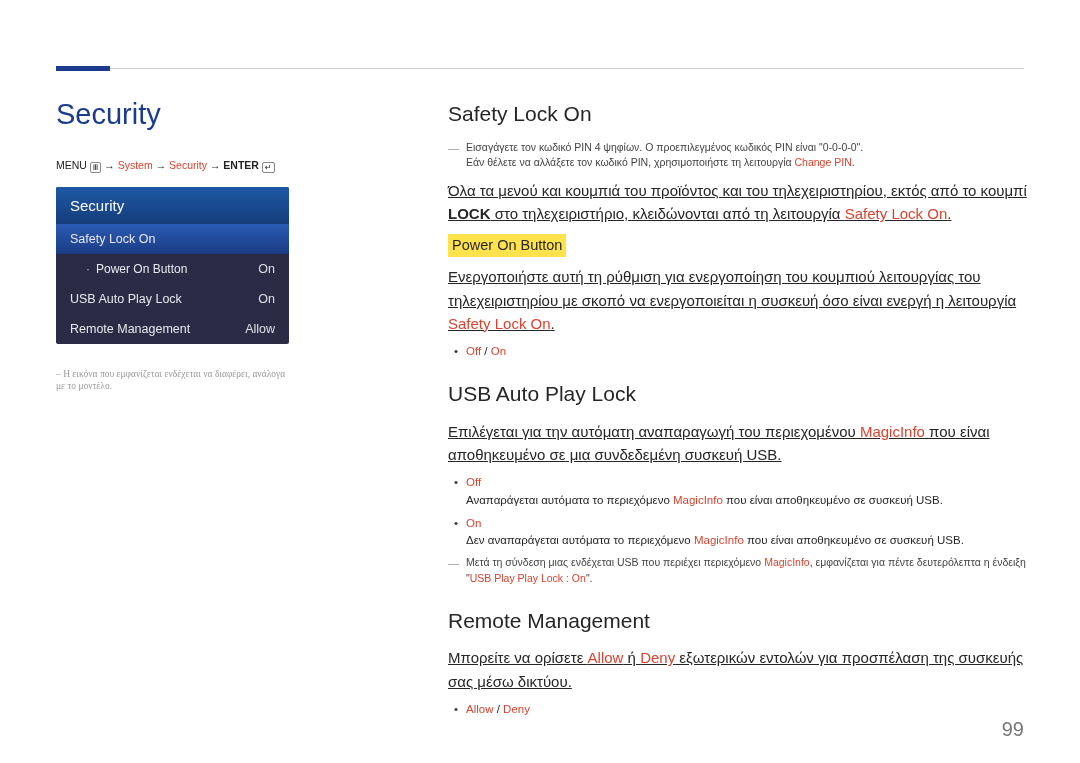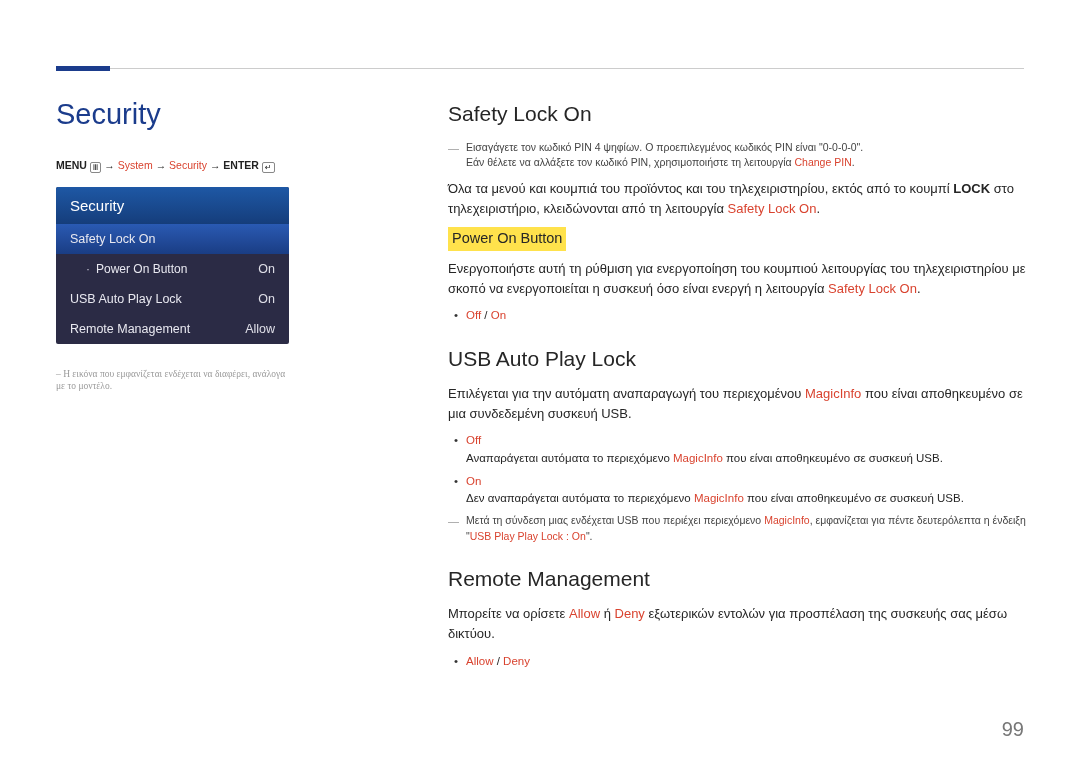--- a/index.html
+++ b/index.html
@@ -32,21 +32,21 @@
     font-size: 29px;
     font-weight: 400;
     color: #1b3c8c;
     margin-bottom: 28px;
   }
   .breadcrumb {
     font-size: 10.5px;
     color: #222;
     margin-bottom: 14px;
   }
-  .breadcrumb .menu-label { font-weight: bold; }
+  .breadcrumb .menu-label { font-weight: normal; }
   .breadcrumb .icon { display:inline-block; vertical-align:-1px; }
   .breadcrumb .red { color: #d9432f; }
   .breadcrumb .enter-label { font-weight: bold; }
   .menu-panel {
     background: #2b2b45;
     border-radius: 2px;
     color: #fff;
     font-size: 13px;
     overflow: hidden;
   }
@@ -94,21 +94,21 @@
     line-height: 1.5;
   }
   .h2 { font-size: 21px; font-weight: 400; margin-bottom: 10px; }
   .h3-hl {
     display: inline-block;
     background: #ffe24c;
     font-size: 14.5px;
     padding: 1px 4px;
     margin-bottom: 8px;
   }
-  .right-col p { margin-bottom: 8px; font-size: 13px; line-height: 1.55; }
+  .right-col p { margin-bottom: 8px; font-size: 15px; line-height: 1.55; text-decoration: underline; }
   .dash-note {
     position: relative;
     padding-left: 18px;
     font-size: 10.5px;
     color: #444;
     margin-bottom: 8px;
   }
   .dash-note::before {
     content: "―";
     position: absolute;

